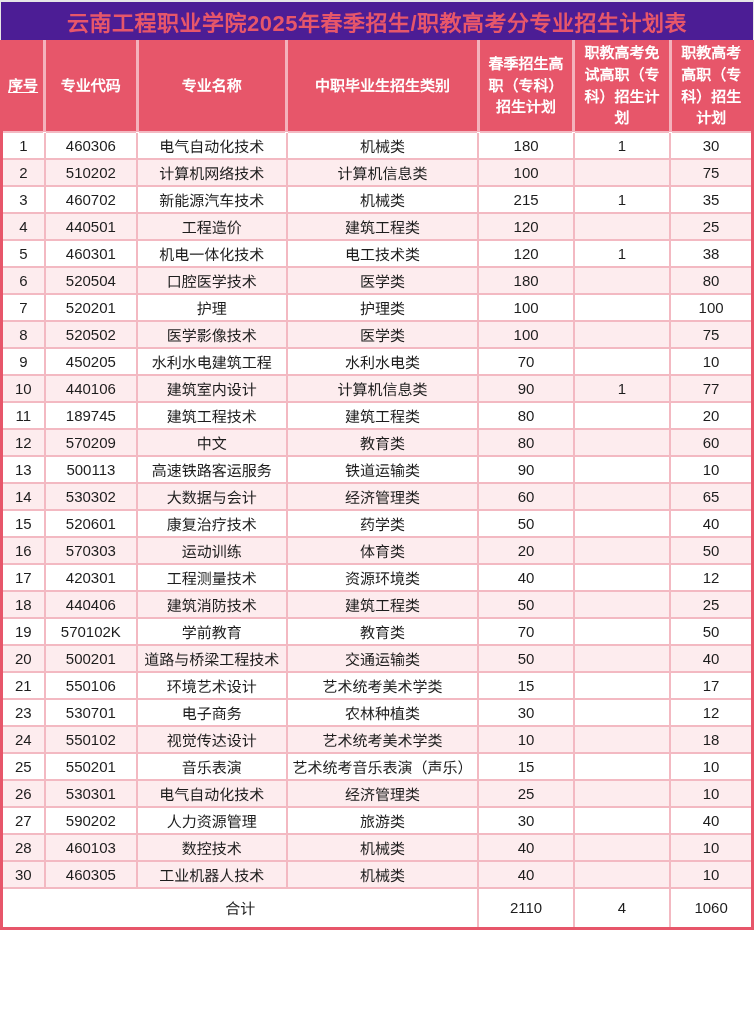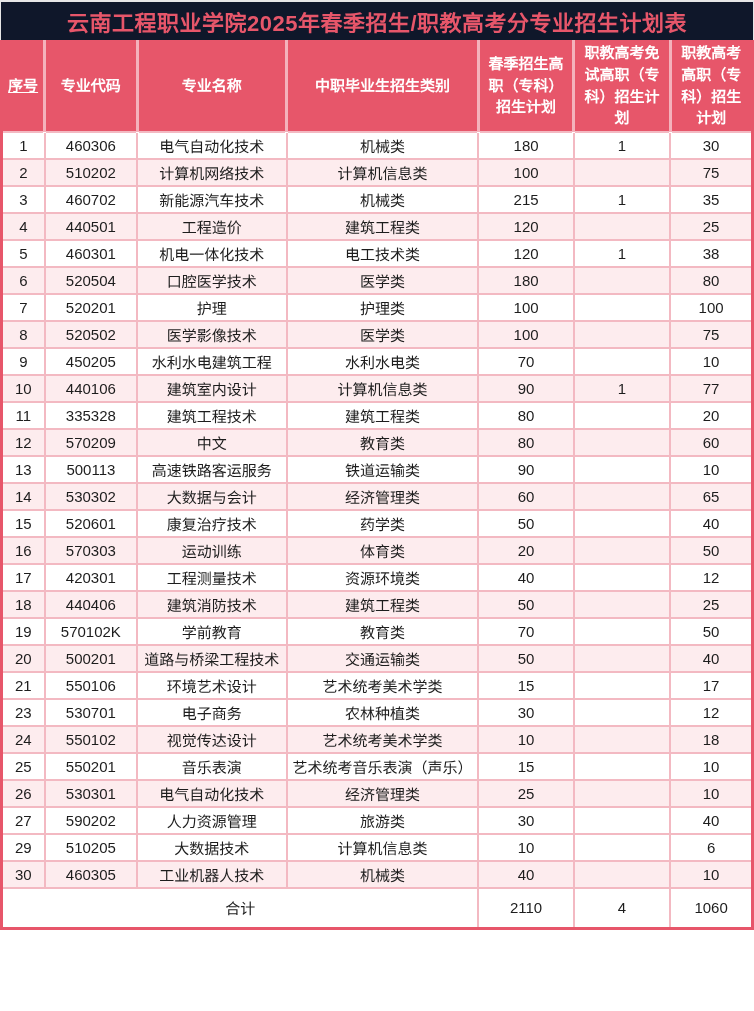--- a/index.html
+++ b/index.html
@@ -18,21 +18,21 @@
   }
   .sheet{
     width:754px;
     border-top:2px solid var(--title-border);
   }
   .title-bar{
     height:38px;
     display:flex;
     align-items:center;
     justify-content:center;
-    background:#0f172a;
+    background:#4c1d95;
     border-left:1px solid var(--title-border);
     border-right:1px solid var(--title-border);
   }
   .title-bar h1{
     font-size:22px;
     font-weight:bold;
     color:var(--accent);
     letter-spacing:0.5px;
     white-space:nowrap;
   }
@@ -196,21 +196,21 @@
           <td>10</td>
           <td>440106</td>
           <td>建筑室内设计</td>
           <td>计算机信息类</td>
           <td>90</td>
           <td>1</td>
           <td>77</td>
         </tr>
         <tr>
           <td>11</td>
-          <td>335328</td>
+          <td>189745</td>
           <td>建筑工程技术</td>
           <td>建筑工程类</td>
           <td>80</td>
           <td></td>
           <td>20</td>
         </tr>
         <tr class="alt">
           <td>12</td>
           <td>570209</td>
           <td>中文</td>
@@ -338,28 +338,28 @@
         </tr>
         <tr>
           <td>27</td>
           <td>590202</td>
           <td>人力资源管理</td>
           <td>旅游类</td>
           <td>30</td>
           <td></td>
           <td>40</td>
         </tr>
-        <tr>
-          <td>29</td>
-          <td>510205</td>
-          <td>大数据技术</td>
-          <td>计算机信息类</td>
-          <td>10</td>
-          <td></td>
-          <td>6</td>
+        <tr class="alt">
+          <td>28</td>
+          <td>460103</td>
+          <td>数控技术</td>
+          <td>机械类</td>
+          <td>40</td>
+          <td></td>
+          <td>10</td>
         </tr>
         <tr class="alt">
           <td>30</td>
           <td>460305</td>
           <td>工业机器人技术</td>
           <td>机械类</td>
           <td>40</td>
           <td></td>
           <td>10</td>
         </tr>

